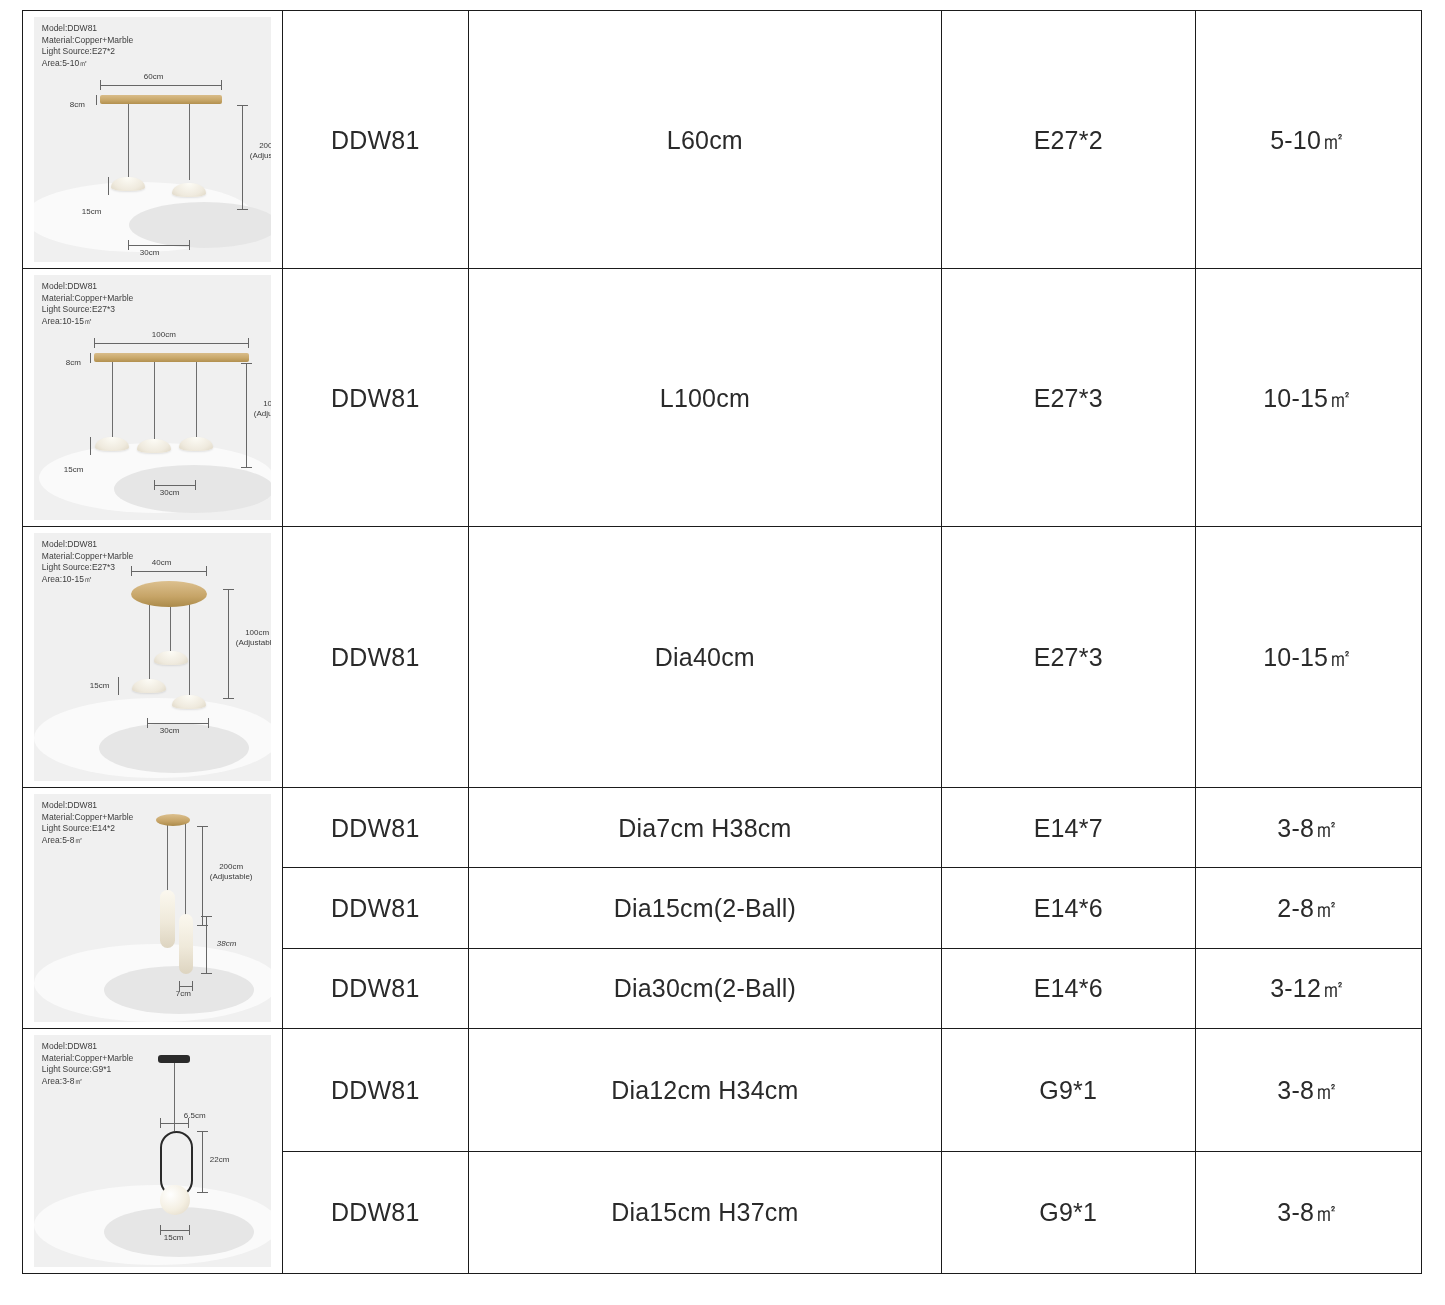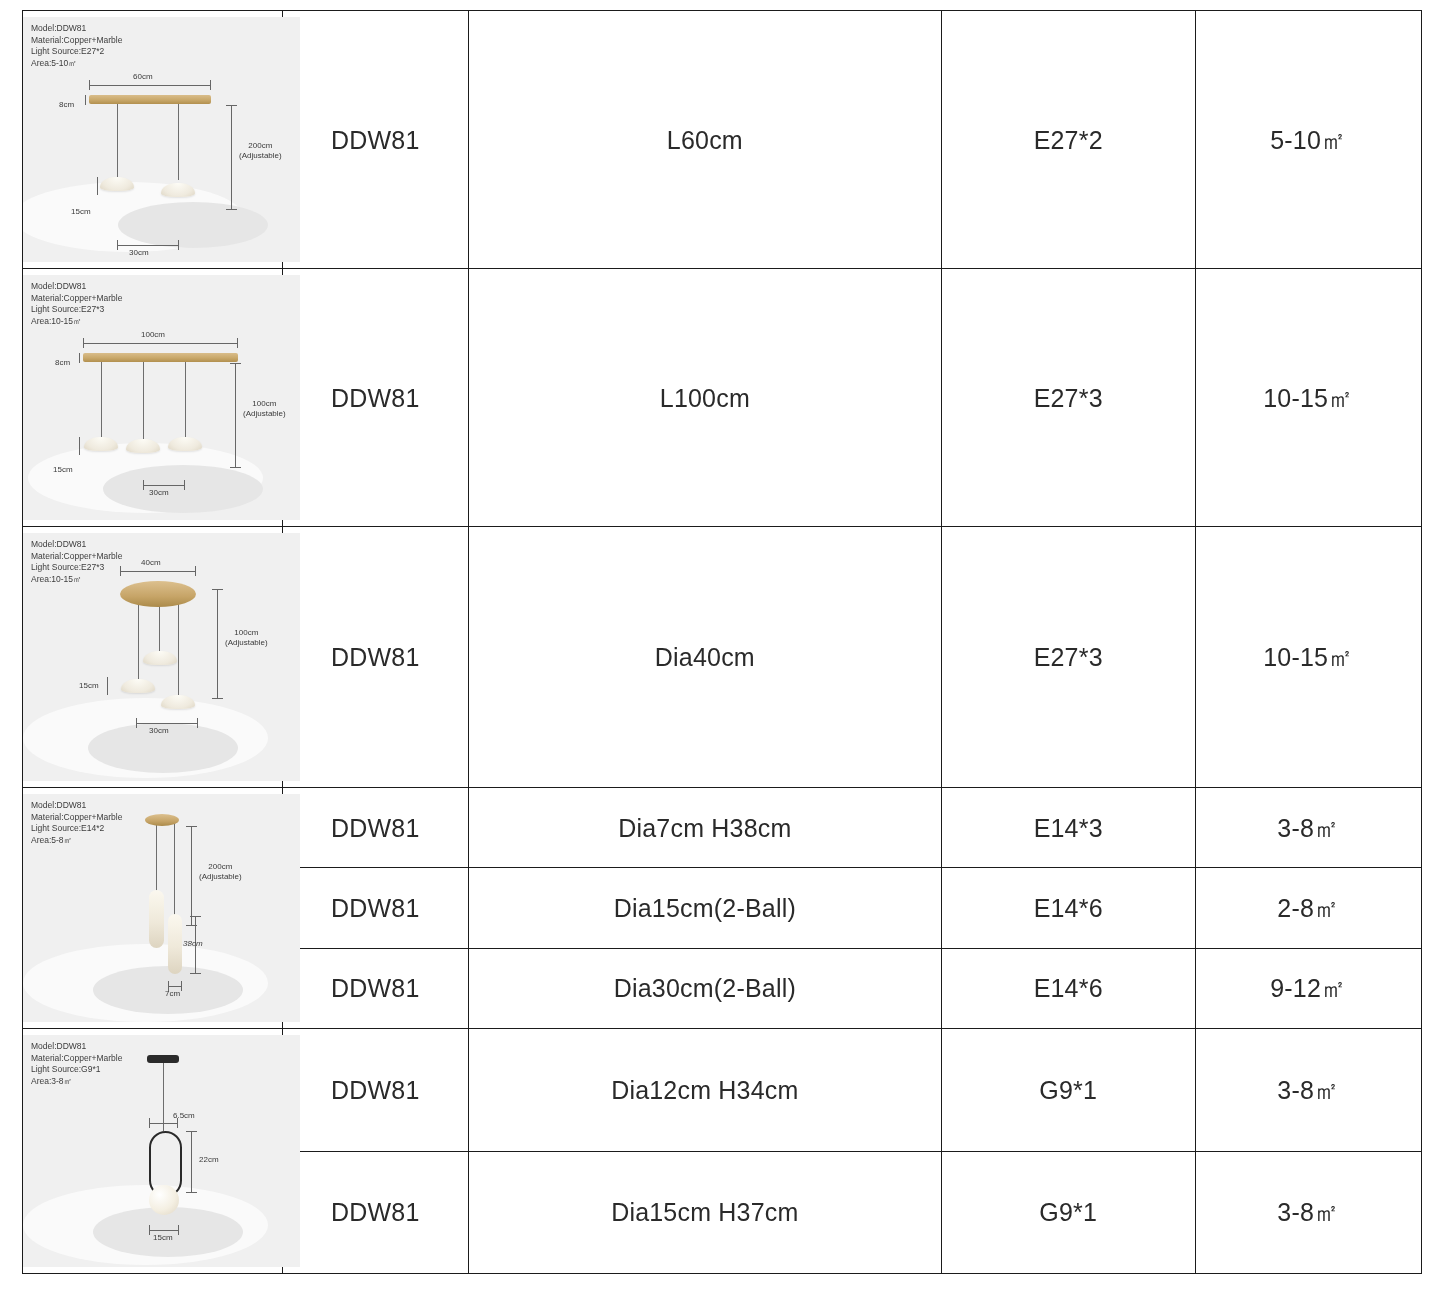--- a/index.html
+++ b/index.html
@@ -40,21 +40,21 @@
     color: #2a2a2a;
     letter-spacing: 0.2px;
     line-height: 1.2;
     padding: 6px 4px;
   }
 
   
   .img-cell { padding: 0; }
   .fig {
     position: relative;
-    width: 277px;
+    width: 237px;
     margin: 6px auto;
     background: #f0f0f0;
     overflow: hidden;
   }
   .fig .caption {
     position: absolute;
     top: 6px;
     left: 8px;
     font-size: 8.5px;
     line-height: 1.38;
@@ -308,44 +308,44 @@
         <div class="tube" style="left:145px;top:120px;width:14px;height:60px;"></div>
 
         <div class="meas v" style="left:168px;top:32px;height:100px;"></div>
         <div class="tick" style="left:163px;top:32px;width:11px;height:1px;"></div>
         <div class="tick" style="left:163px;top:131px;width:11px;height:1px;"></div>
         <div class="dim" style="left:176px;top:68px;line-height:1.25;">200cm<br>(Adjustable)</div>
 
         <div class="meas v" style="left:172px;top:122px;height:58px;"></div>
         <div class="tick" style="left:167px;top:122px;width:11px;height:1px;"></div>
         <div class="tick" style="left:167px;top:179px;width:11px;height:1px;"></div>
-        <div class="dim" style="left:160px;top:145px;font-style:italic;">38cm</div>
+        <div class="dim" style="left:183px;top:145px;font-style:italic;">38cm</div>
 
         <div class="meas h" style="left:145px;top:192px;width:14px;"></div>
         <div class="tick" style="left:145px;top:187px;width:1px;height:10px;"></div>
         <div class="tick" style="left:158px;top:187px;width:1px;height:10px;"></div>
         <div class="dim" style="left:142px;top:195px;">7cm</div>
       </div>
     </td>
     <td class="cell-text">DDW81</td>
     <td class="cell-text">Dia7cm H38cm</td>
-    <td class="cell-text">E14*3</td>
+    <td class="cell-text">E14*7</td>
     <td class="cell-text">3-8㎡</td>
   </tr>
   <tr>
     <td class="cell-text">DDW81</td>
     <td class="cell-text">Dia15cm(2-Ball)</td>
     <td class="cell-text">E14*6</td>
     <td class="cell-text">2-8㎡</td>
   </tr>
   <tr>
     <td class="cell-text">DDW81</td>
     <td class="cell-text">Dia30cm(2-Ball)</td>
     <td class="cell-text">E14*6</td>
-    <td class="cell-text">9-12㎡</td>
+    <td class="cell-text">3-12㎡</td>
   </tr>
 
   <tr>
     <td class="img-cell" rowspan="2">
       <div class="fig" style="height:232px;">
         <div class="blob" style="width:245px;height:80px;left:0px;top:150px;"></div>
         <div class="blob blob2" style="width:150px;height:50px;left:70px;top:172px;"></div>
         <div class="caption">Model:DDW81
 Material:Copper+Marble
 Light Source:G9*1

